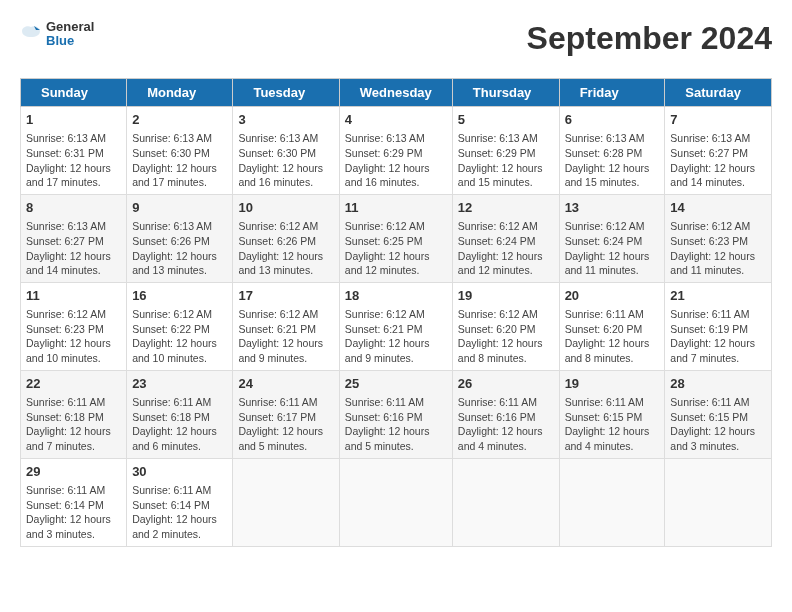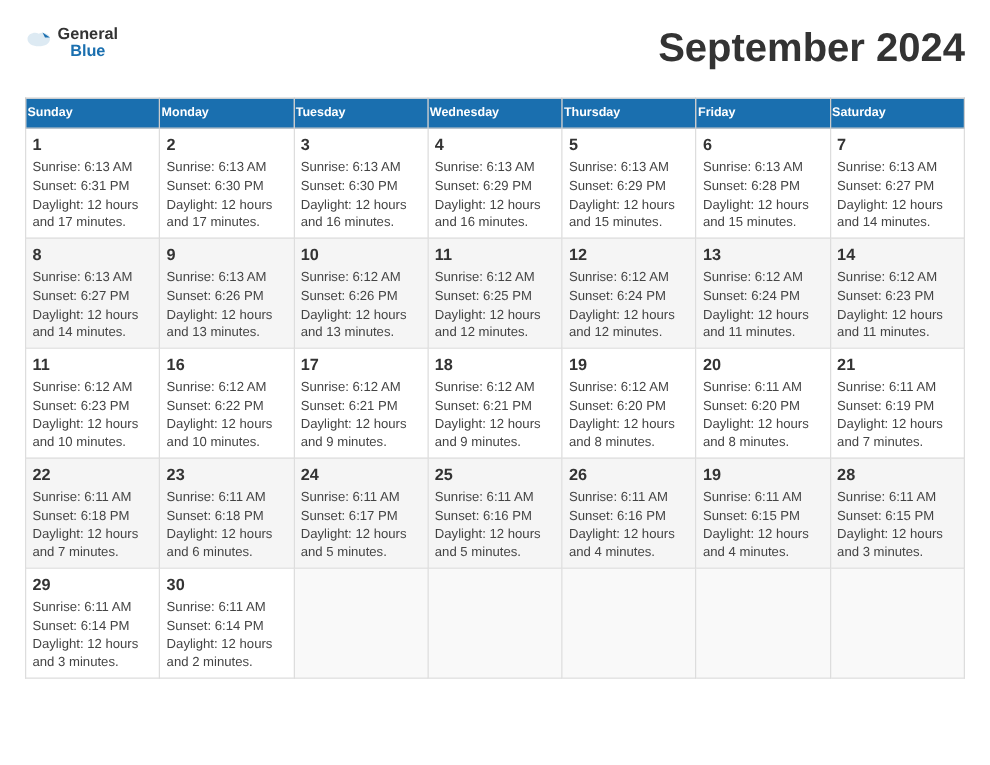--- a/index.html
+++ b/index.html
@@ -35,23 +35,23 @@
       color: #555;
     }
     table {
       width: 100%;
       border-collapse: collapse;
       font-size: 11px;
     }
     thead tr th {
       background-color: #1a6faf;
       color: #fff;
-      padding: 6px 1px;
+      padding: 6px 20px;
       text-align: left;
-      font-size: 10px;
+      font-size: 13px;
       font-weight: bold;
       border: 1px solid #ccc;
     }
     tbody tr td {
       vertical-align: top;
       padding: 4px 5px;
       border: 1px solid #ddd;
       min-height: 70px;
       background: #fff;
       line-height: 1.4;
@@ -79,21 +79,21 @@
 <body>
 
 <div class="header">
   <div class="logo">
   <svg width="22" height="22" viewBox="0 0 22 22">
     <path d="M11 4 C14 2, 20 4, 20 8 C20 12, 16 14, 11 14 C6 14, 2 12, 2 8 C2 4, 8 2, 11 4Z" fill="#1a6faf" opacity="0.15"></path>
     <path d="M14 3 L20 7 L16 7 Z" fill="#1a6faf"></path>
   </svg>
   <div style="line-height:1.1;">
     <div style="font-size:13px;font-weight:bold;color:#333;">General</div>
-    <div style="font-size:13px;font-weight:bold;color:#1a6faf;text-align:center;">Blue</div>
+    <div style="font-size:13px;font-weight:bold;color:#1a6faf;">Blue</div>
   </div>
 </div>
   <div class="title-block">
     <div class="calendar-title">September 2024</div>
   </div>
 </div>
 
 <table>
   <thead>
     <tr>

